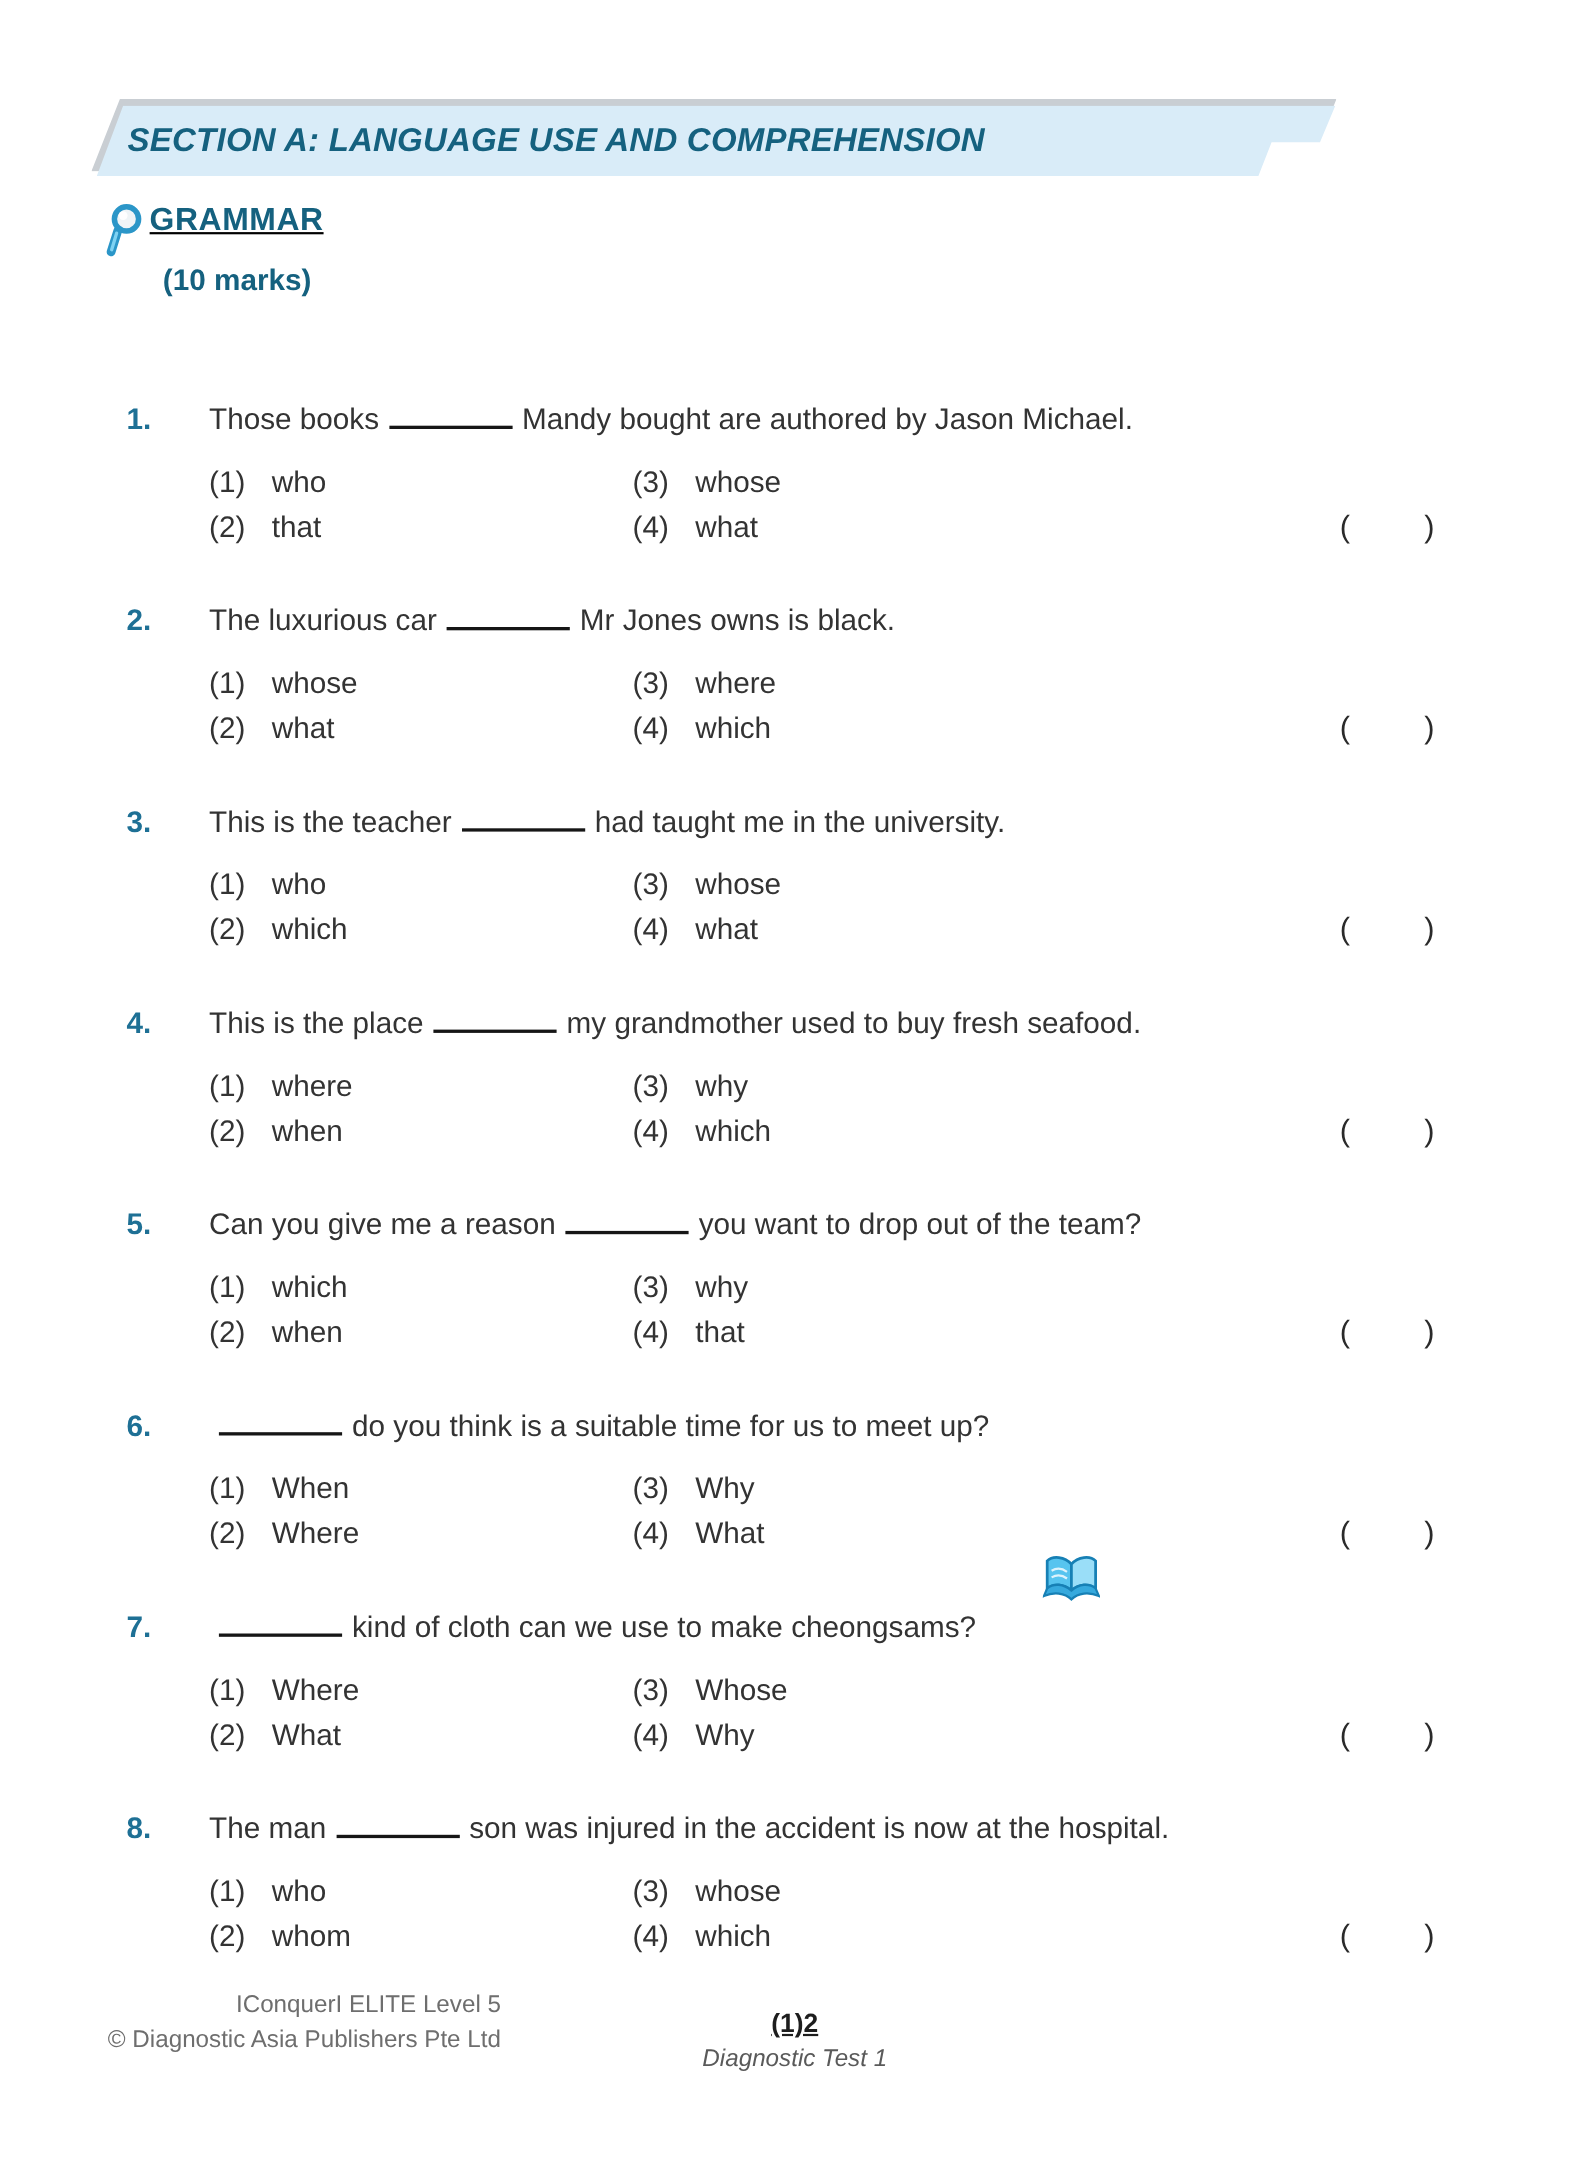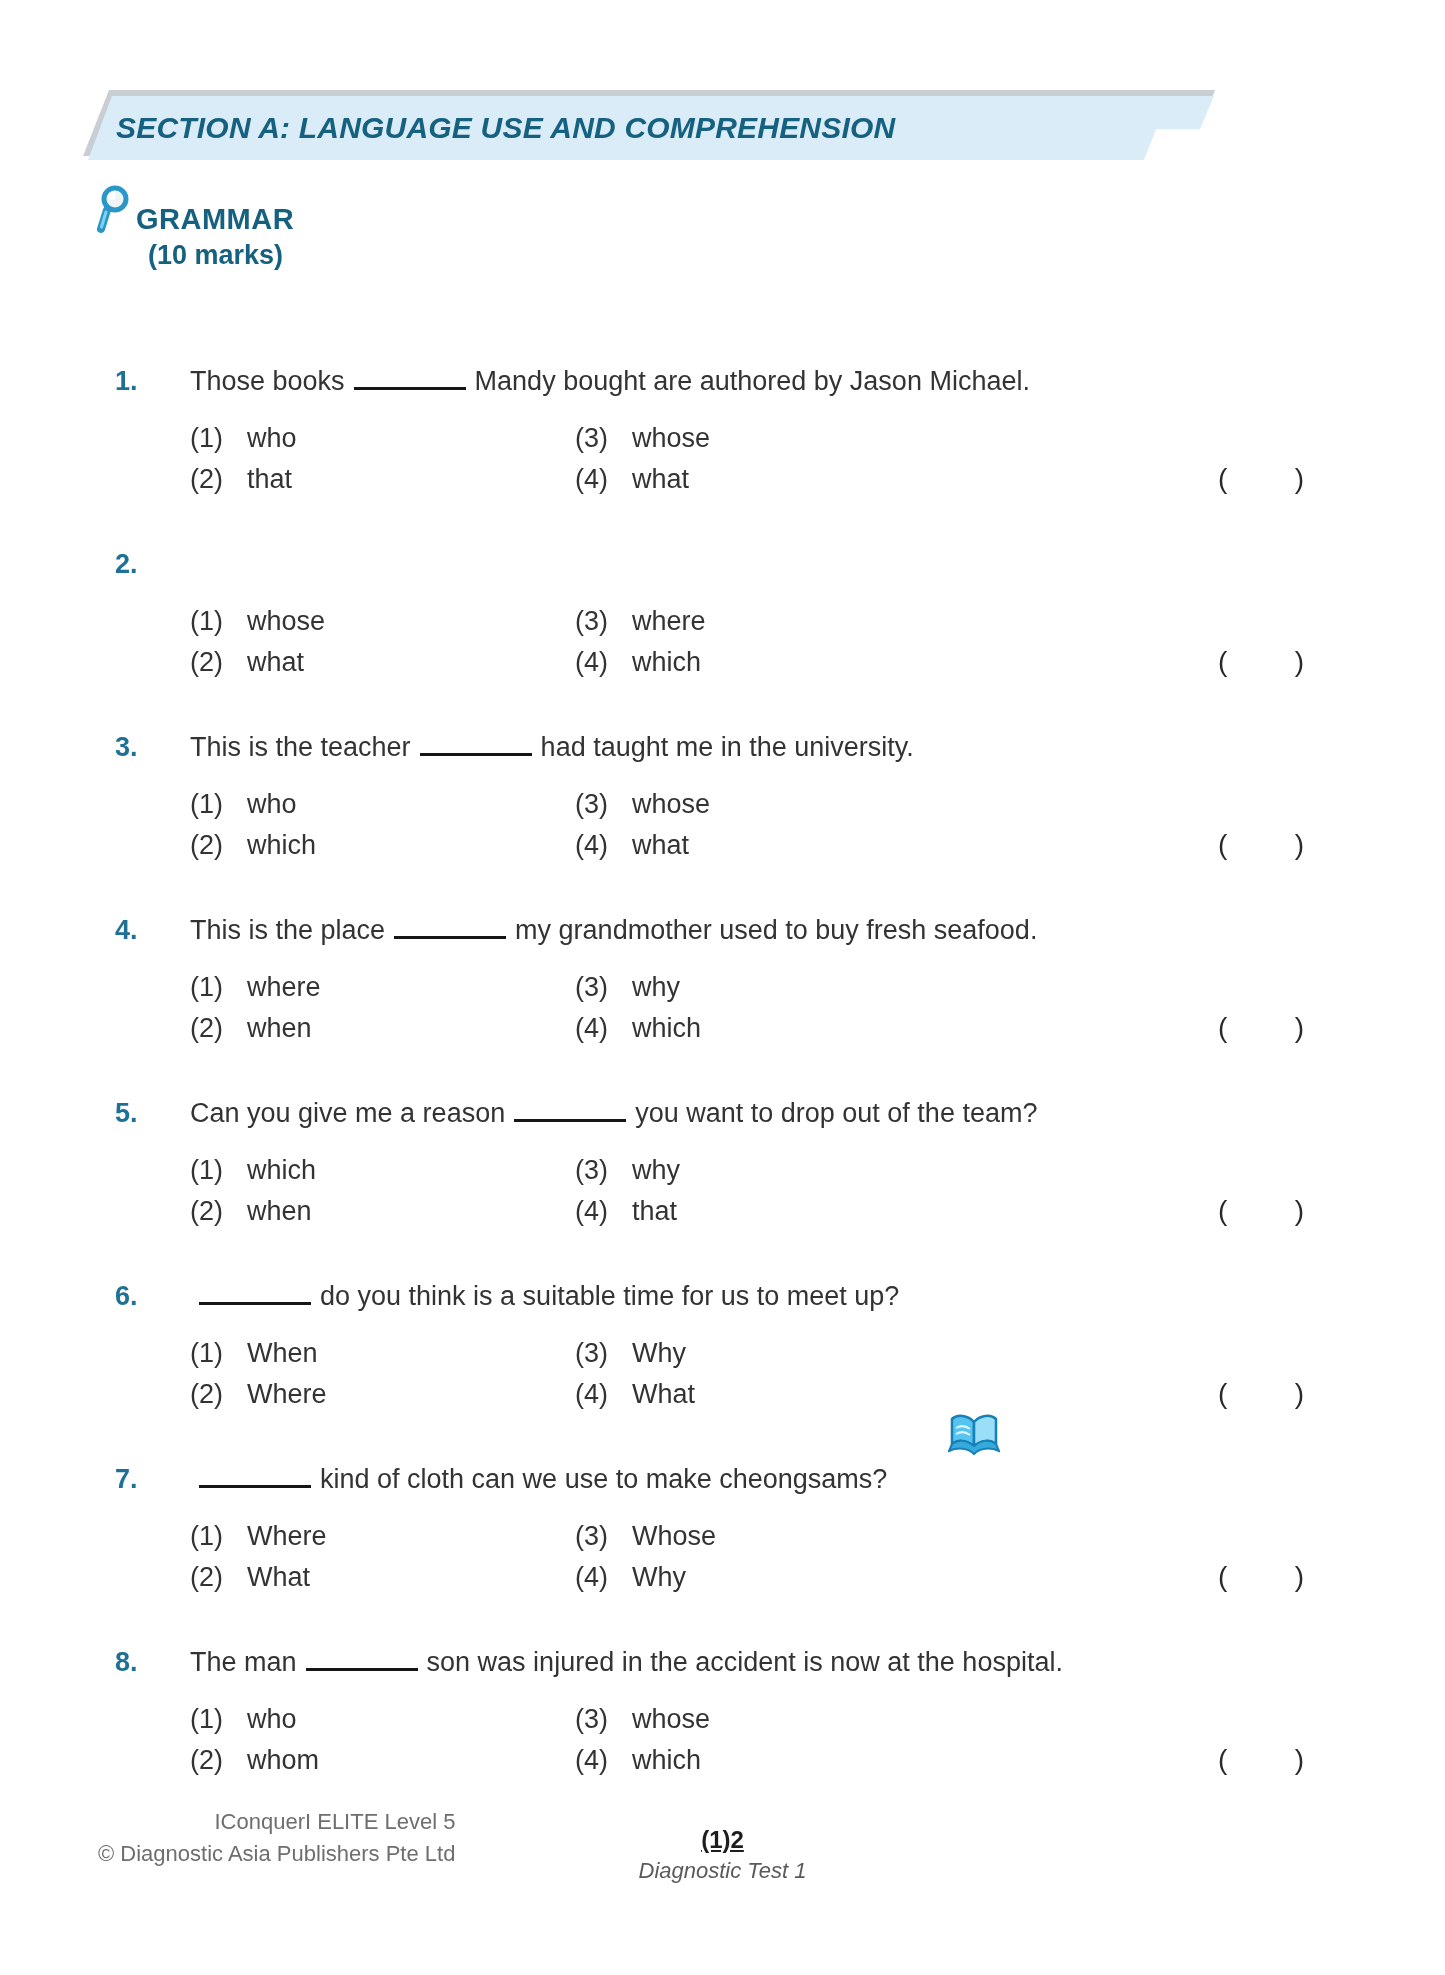--- a/index.html
+++ b/index.html
@@ -26,21 +26,21 @@
     position:absolute;left:88px;top:96px;width:1126px;height:64px;
     background:var(--banner-bg);
     clip-path:polygon(24px 0,100% 0,calc(100% - 14px) 52%,calc(100% - 58px) 52%,calc(100% - 70px) 100%,0 100%);
     display:flex;align-items:center;
   }
   .banner-title{
     margin-left:28px;font-size:30px;font-weight:bold;font-style:italic;
     color:var(--heading);letter-spacing:.2px;white-space:nowrap;
   }
   
-  .grammar-head{position:absolute;left:92px;top:184px;display:flex;align-items:flex-end;}
+  .grammar-head{position:absolute;left:92px;top:184px;display:flex;align-items:flex-start;text-decoration:underline;}
   .magnifier{width:42px;height:52px;margin-right:2px;flex:0 0 auto;}
   .grammar-title{font-size:29px;font-weight:bold;color:var(--heading);letter-spacing:.5px;}
   .instruction{
     position:absolute;left:148px;top:236px;width:1170px;
     font-size:27px;font-weight:bold;color:var(--heading);line-height:39px;
   }
   
   .question{position:absolute;left:0;width:1445px;}
   .q-line{position:relative;height:34px;line-height:34px;font-size:27px;color:var(--text);}
   .q-num{position:absolute;left:115px;font-weight:bold;color:var(--number);}
@@ -116,20 +116,21 @@
       <span class="bracket">
             <span>(</span>
             <span>)</span>
           </span>
     </div>
   </div>
 
   <div class="question" style="top: 547px;">
     <div class="q-line">
       <span class="q-num">2.</span>
+      <span class="q-sentence"><span>The luxurious car</span><span class="blank"></span><span>Mr Jones owns is black.</span></span>
     </div>
     <div class="opt-row r1">
       <span class="opt-num c1">(1)</span>
       <span class="opt-label c1l">whose</span>
       <span class="opt-num c2">(3)</span>
       <span class="opt-label c2l">where</span>
     </div>
     <div class="opt-row r2">
       <span class="opt-num c1">(2)</span>
       <span class="opt-label c1l">what</span>

